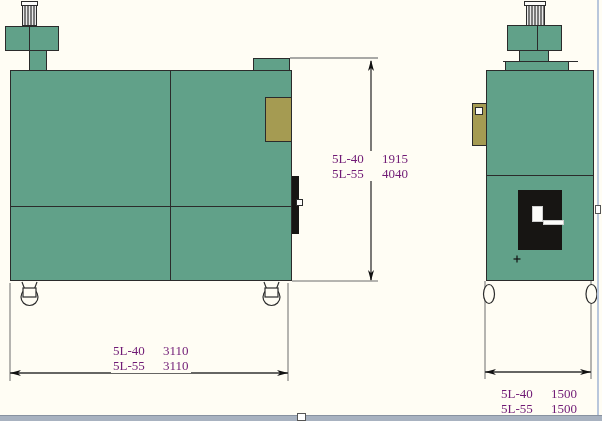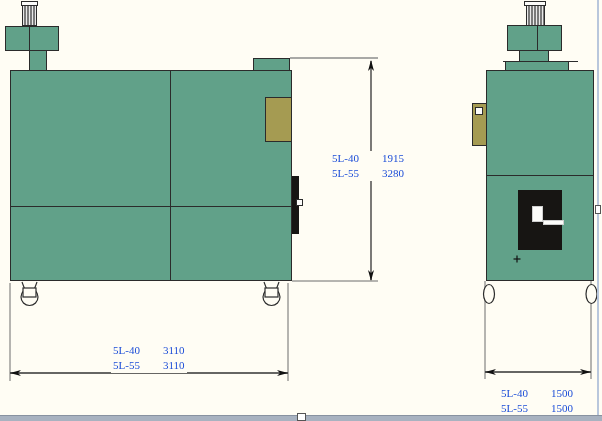--- a/index.html
+++ b/index.html
@@ -11,22 +11,22 @@
   .part{position:absolute; box-sizing:border-box; background:#61a189; border:1px solid #2b2b2b;}
   .black-part{position:absolute; box-sizing:border-box; background:#171513; border:1px solid #171513;}
   .olive{background:#a59b52;}
   .white-part{position:absolute; box-sizing:border-box; background:#fcfcfa; border:1px solid #2b2b2b;}
   .fins{
     position:absolute; box-sizing:border-box; border:1px solid #2b2b2b;
     background:repeating-linear-gradient(90deg,#e9e9e9 0 1px,#7a7a7a 1px 3px);
   }
   .divline{position:absolute; background:#2b2b2b;}
   .dim-text{
-    position:absolute; background:#fffdf4; color:#1d4ed8;
-    font-size:11px; line-height:15px; padding:0 2px; white-space:nowrap;
+    position:absolute; background:#fffdf4; color:#701a75;
+    font-size:13px; line-height:15px; padding:0 2px; white-space:nowrap;
   }
   .dim-row{display:flex;}
   .dim-row .model{display:inline-block; width:50px;}
   svg.overlay{position:absolute; left:0; top:0; pointer-events:none;}
   
   #bottom-bar{
     position:absolute; left:0; top:415px; width:602px; height:6px;
     background:#a8b2c0; border-top:1px solid #8892a0; box-sizing:border-box;
   }
   #bottom-handle{
@@ -126,21 +126,21 @@
     </g>
   </svg>
 
   <div class="dim-text" style="left:330px;top:151px;">
     <div class="dim-row">
       <span class="model">5L-40</span>
       <span class="value">1915</span>
     </div>
     <div class="dim-row">
       <span class="model">5L-55</span>
-      <span class="value">3280</span>
+      <span class="value">4040</span>
     </div>
   </div>
 
   <div class="dim-text" style="left:111px;top:343px;">
     <div class="dim-row">
       <span class="model">5L-40</span>
       <span class="value">3110</span>
     </div>
     <div class="dim-row">
       <span class="model">5L-55</span>

